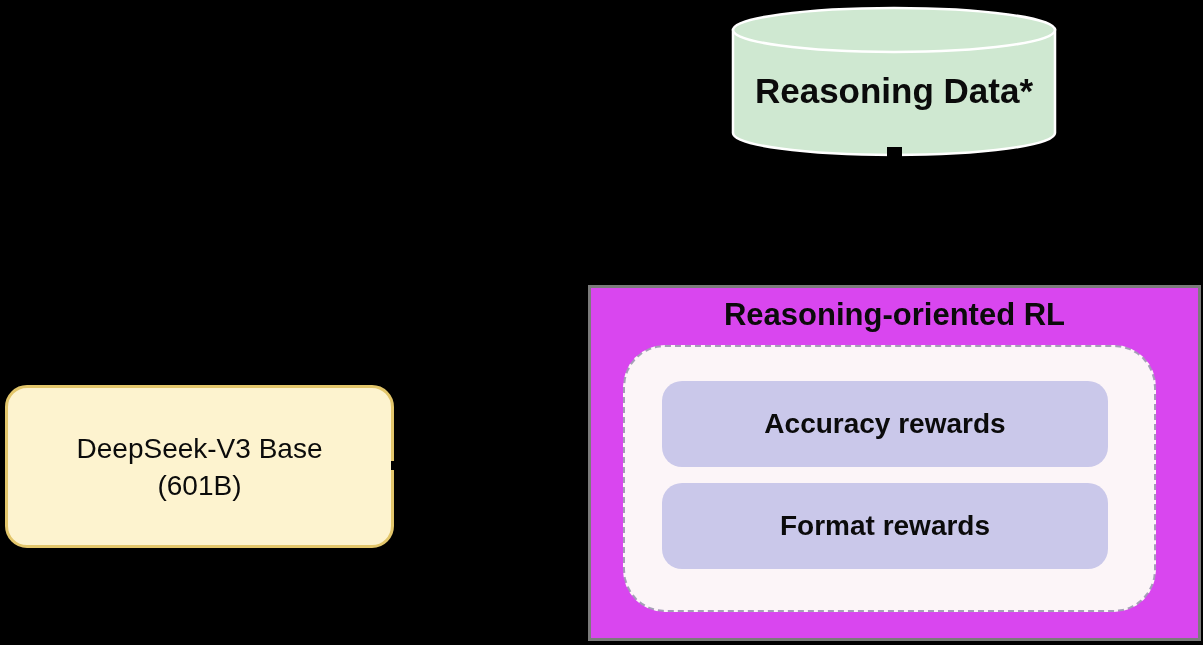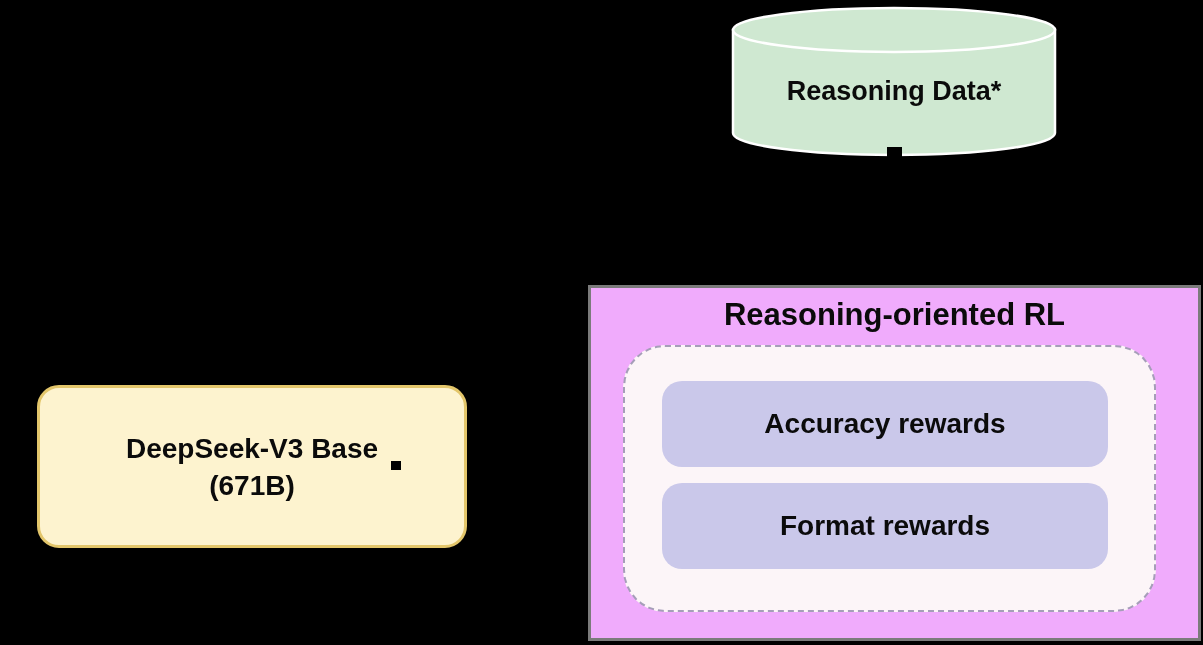--- a/index.html
+++ b/index.html
@@ -8,37 +8,37 @@
     width:1203px;height:645px;
     background:#000;
     overflow:hidden;
     font-family:"Liberation Sans","DejaVu Sans",sans-serif;
   }
   
   .cyl-svg{position:absolute;left:731px;top:5px;width:326px;height:153px;}
   .cyl-label{
     position:absolute;left:733px;top:55px;width:322px;height:72px;
     display:flex;flex-direction:column;align-items:center;justify-content:center;
-    font-size:27px;font-weight:700;color:#0b0b0b;line-height:34px;text-align:center;
+    font-size:35px;font-weight:700;color:#0b0b0b;line-height:34px;text-align:center;
   }
   .cyl-notch{position:absolute;left:887px;top:147px;width:15px;height:11px;background:#000;}
   
   .base-box{
-    position:absolute;left:5px;top:385px;width:430px;height:163px;
+    position:absolute;left:5px;top:385px;width:389px;height:163px;
     box-sizing:border-box;
     background:#fdf3cf;border:3px solid #e3c66b;border-radius:22px;
     display:flex;flex-direction:column;align-items:center;justify-content:center;
-    font-size:28px;font-weight:700;color:#0b0b0b;line-height:37px;text-align:center;margin-left:32px;
+    font-size:28px;font-weight:400;color:#0b0b0b;line-height:37px;text-align:center;
   }
   .base-notch{position:absolute;left:391px;top:461px;width:10px;height:9px;background:#000;}
   
   .rl-panel{
     position:absolute;left:588px;top:285px;width:613px;height:356px;
     box-sizing:border-box;
-    background:#f0abfc;border:3px solid #7b7b7b;
+    background:#d946ef;border:3px solid #7b7b7b;
   }
   .rl-title{
     position:absolute;left:0;top:9px;width:100%;
     text-align:center;font-size:31px;font-weight:700;color:#0b0b0b;
   }
   .rewards-group{
     position:absolute;left:32px;top:57px;width:533px;height:267px;
     box-sizing:border-box;
     background:#fcf5f8;border:2px dashed #a59eb8;border-radius:42px;
   }
@@ -60,21 +60,21 @@
     <path d="M2,25 V128 A161,22 0 0 0 324,128 V25 Z" fill="#cfe8d1" stroke="#ffffff" stroke-width="2.5"></path>
     <ellipse cx="163" cy="25" rx="161" ry="22" fill="#cfe8d1" stroke="#ffffff" stroke-width="2.5"></ellipse>
   </svg>
   <div class="cyl-label">
     <div>Reasoning Data*</div>
   </div>
   <div class="cyl-notch"></div>
 
   <div class="base-box">
     <div>DeepSeek-V3 Base</div>
-    <div>(671B)</div>
+    <div>(601B)</div>
   </div>
   <div class="base-notch"></div>
 
   <div class="rl-panel">
     <div class="rl-title">Reasoning-oriented RL</div>
     <div class="rewards-group">
       <div class="reward-box first">
         <span>Accuracy rewards</span>
       </div>
       <div class="reward-box second">

